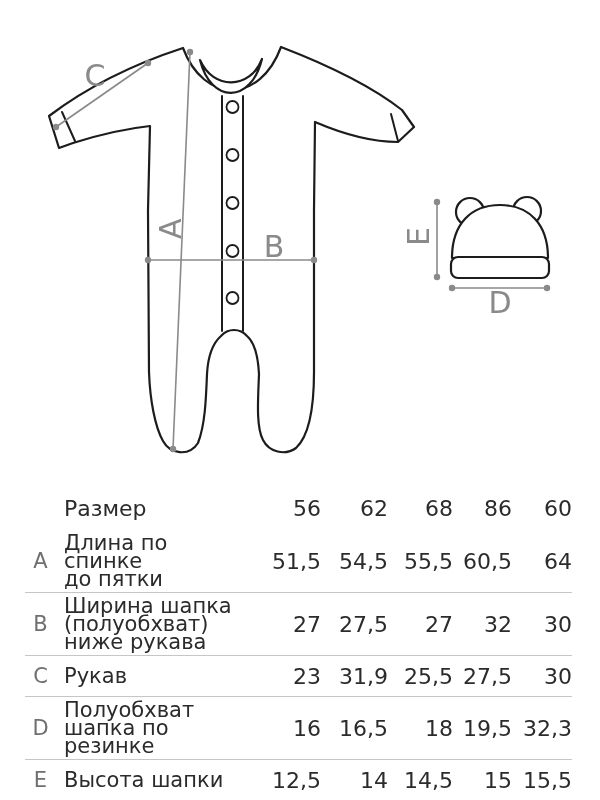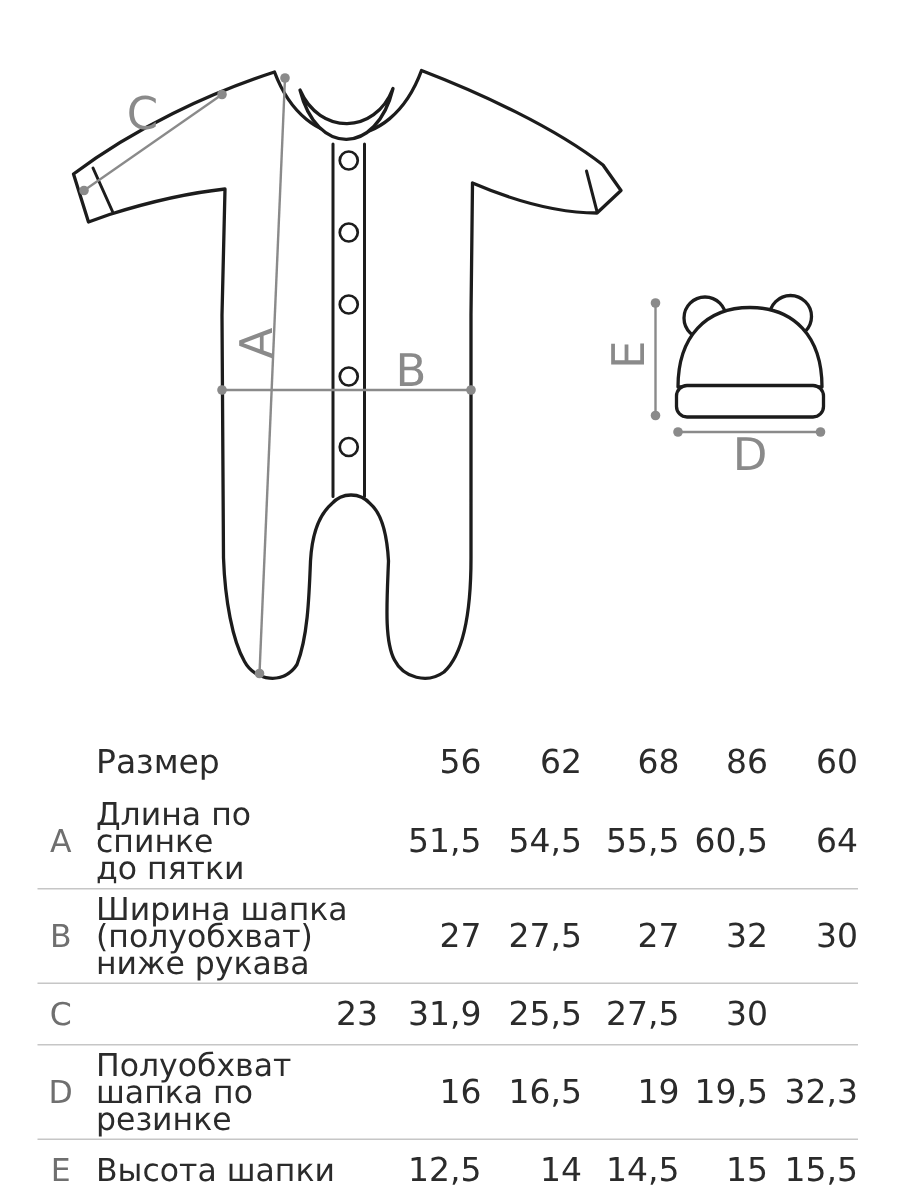--- a/index.html
+++ b/index.html
@@ -164,37 +164,42 @@
       </div>
       <div class="cell val">27</div>
       <div class="cell val">27,5</div>
       <div class="cell val">27</div>
       <div class="cell val">32</div>
       <div class="cell val">30</div>
     </div>
 
     <div class="trow">
       <div class="cell letter">C</div>
+      <div class="cell label">
+        <div>Рукав</div>
+        <div></div>
+        <div></div>
+      </div>
       <div class="cell val">23</div>
       <div class="cell val">31,9</div>
       <div class="cell val">25,5</div>
       <div class="cell val">27,5</div>
       <div class="cell val">30</div>
     </div>
 
     <div class="trow">
       <div class="cell letter">D</div>
       <div class="cell label">
         <div>Полуобхват</div>
         <div>шапка по резинке</div>
         <div></div>
       </div>
       <div class="cell val">16</div>
       <div class="cell val">16,5</div>
-      <div class="cell val">19</div>
+      <div class="cell val">18</div>
       <div class="cell val">19,5</div>
       <div class="cell val">32,3</div>
     </div>
 
     <div class="trow">
       <div class="cell letter">E</div>
       <div class="cell label">
         <div>Высота шапки</div>
         <div></div>
         <div></div>

